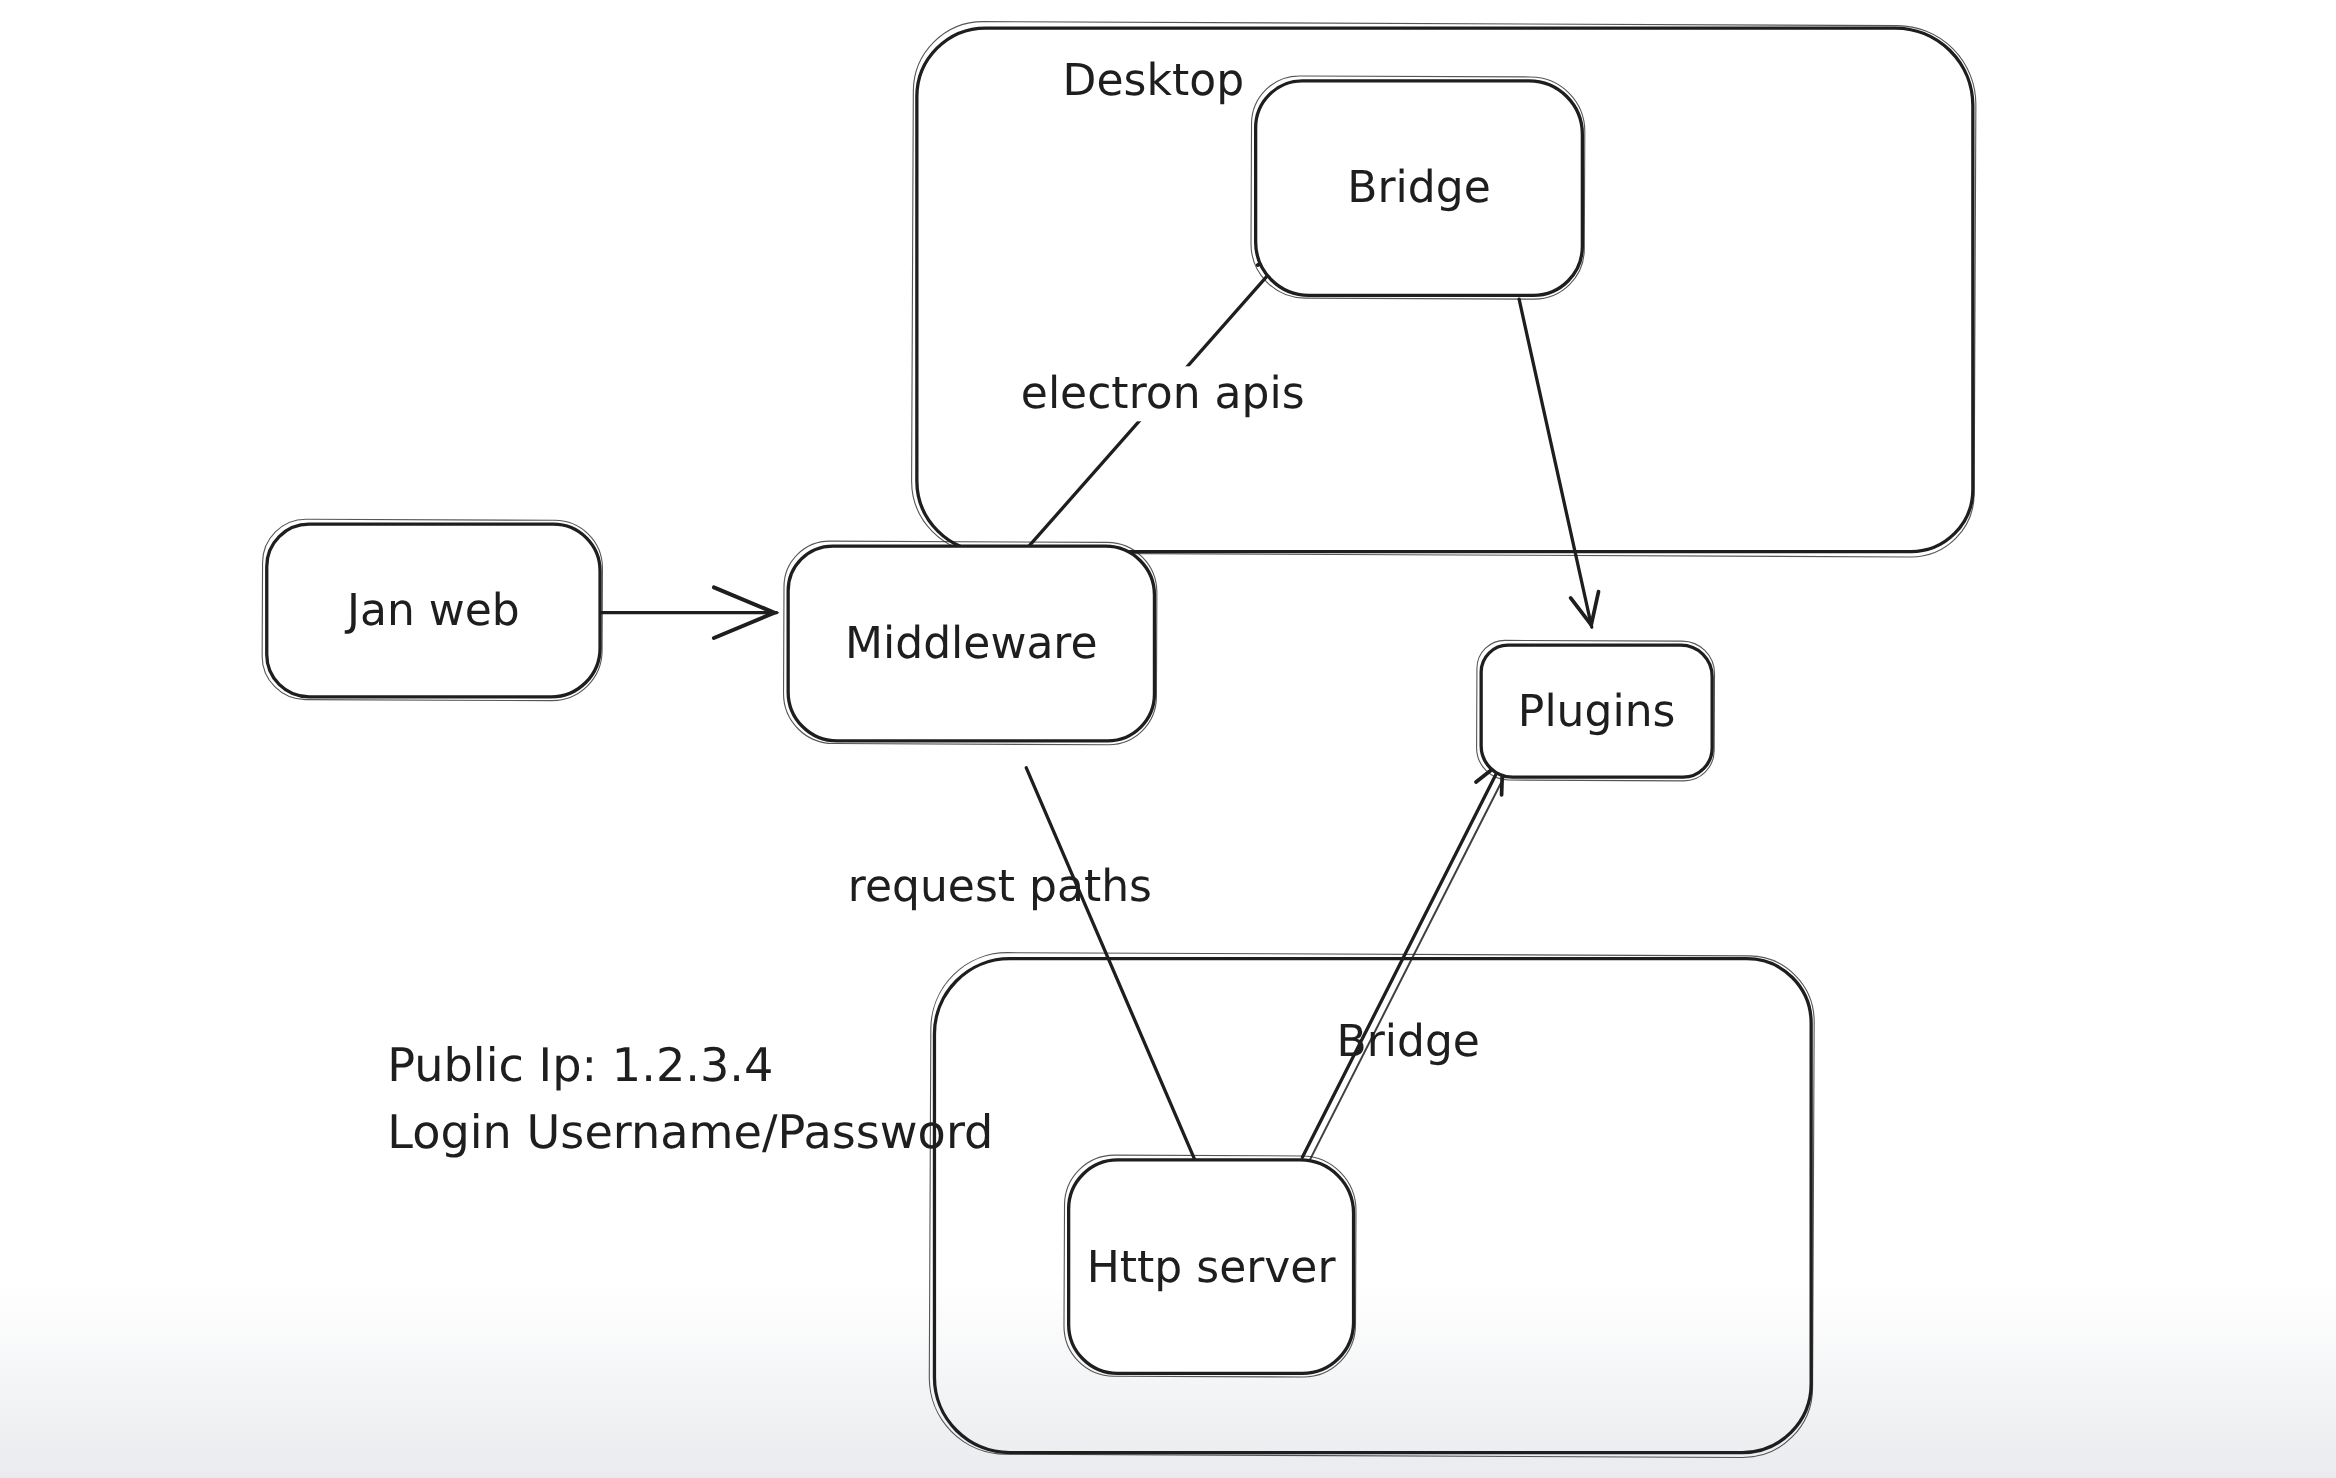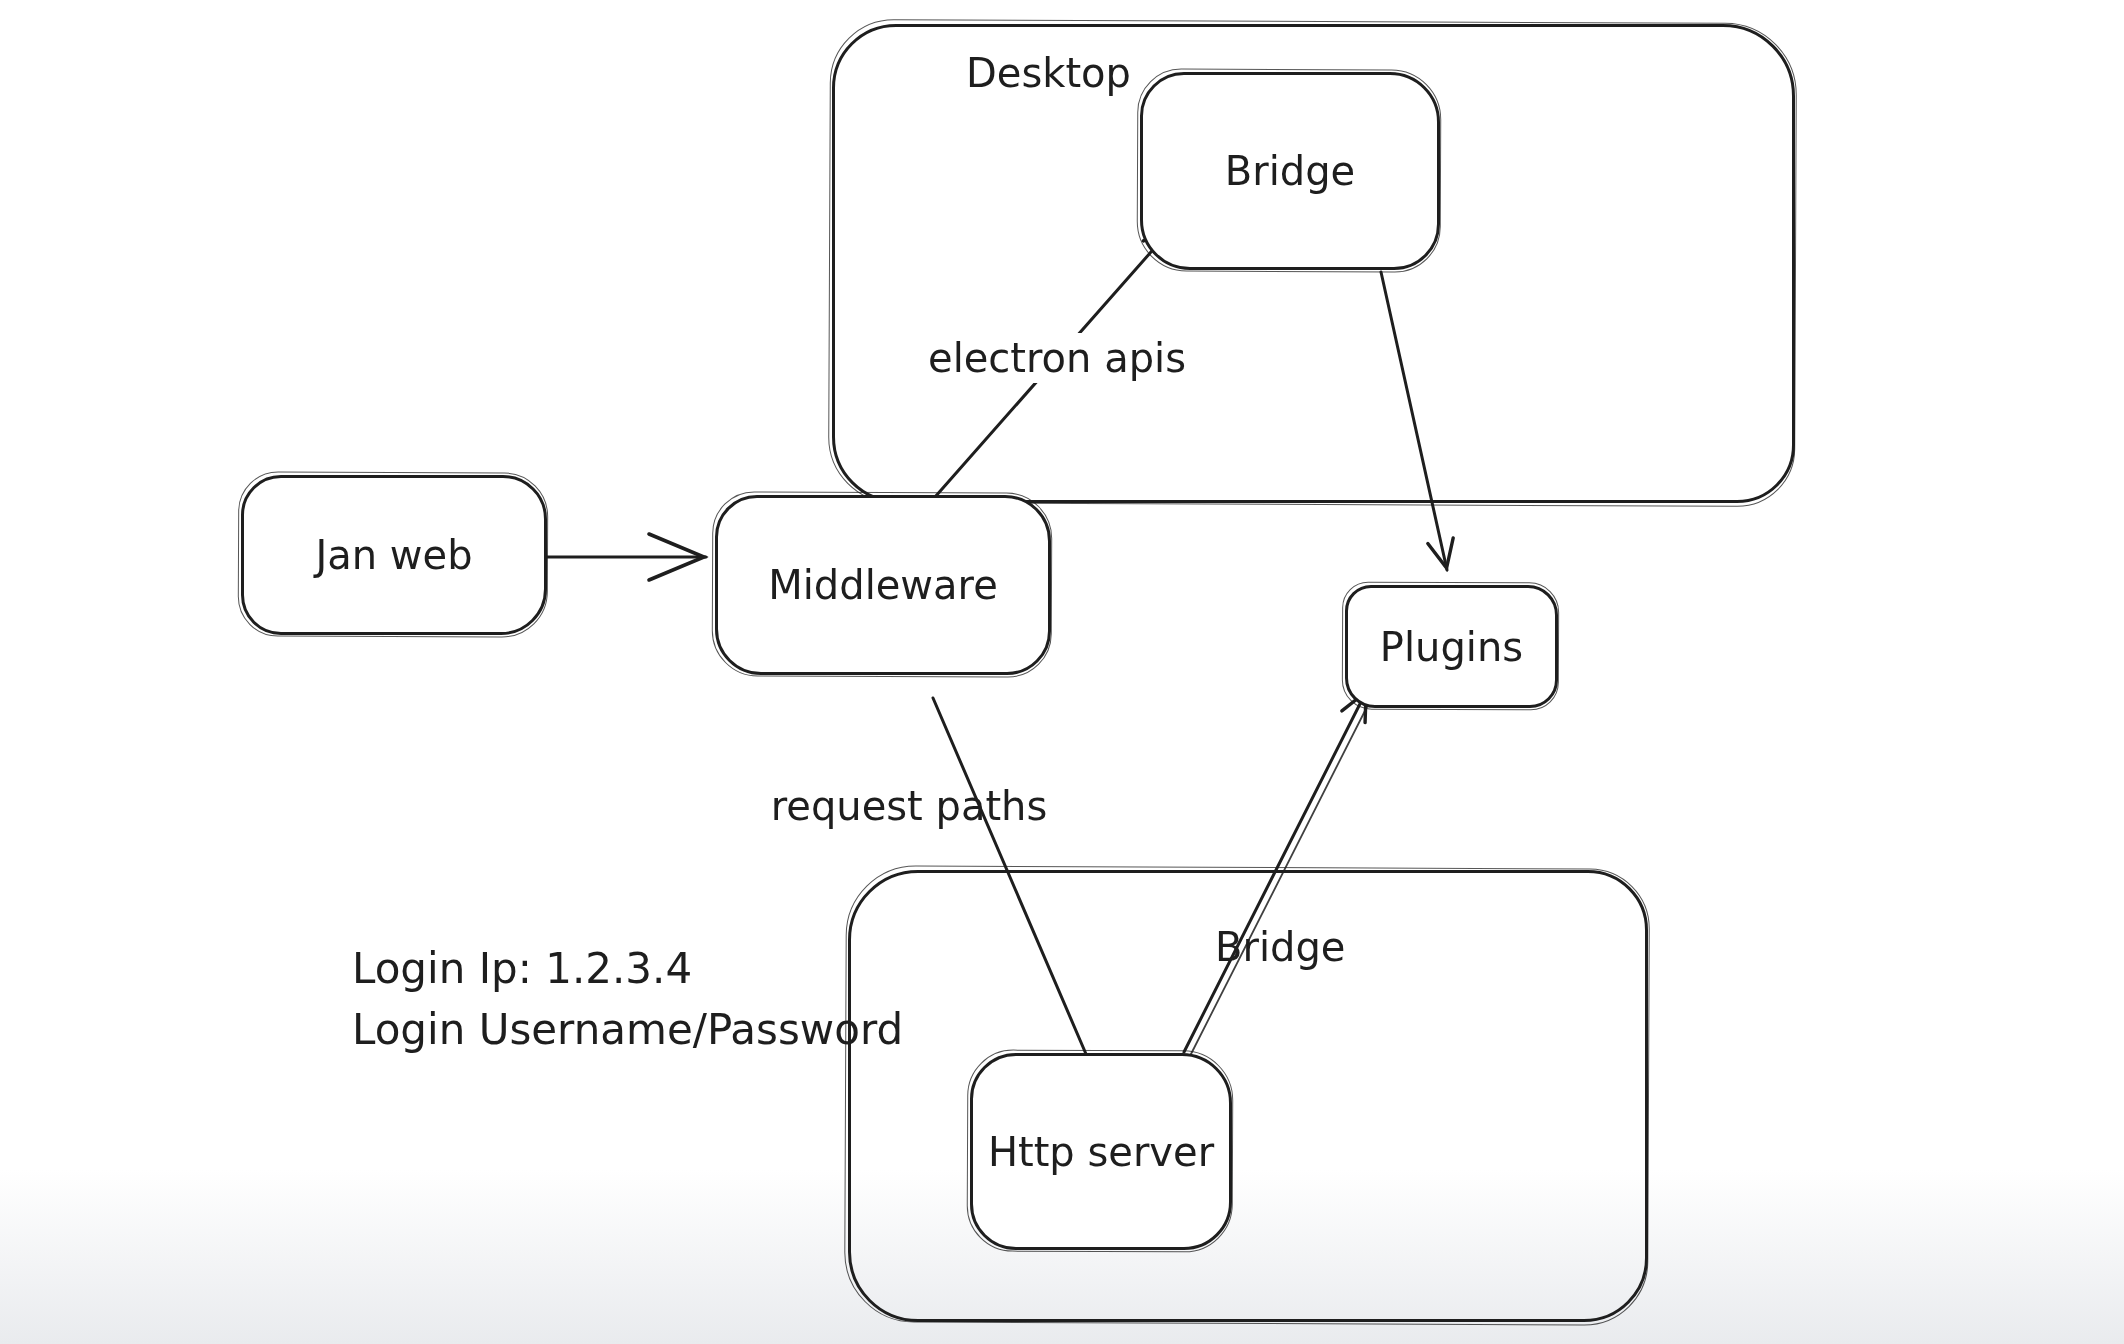--- a/index.html
+++ b/index.html
@@ -89,17 +89,17 @@
     <span class="node-label">Http server</span>
   </div>
 
   <div class="free-label" id="lbl-desktop">Desktop</div>
   <div class="free-label" id="lbl-cloud">Bridge</div>
 
   <div class="edge-label" id="lbl-electron">electron apis</div>
   <div class="edge-label" id="lbl-request">request paths</div>
 
   <div class="note">
-    <div>Login Ip: 1.2.3.4</div>
+    <div>Public Ip: 1.2.3.4</div>
     <div>Login Username/Password</div>
   </div>
 
 </div>
 
 </body></html>

